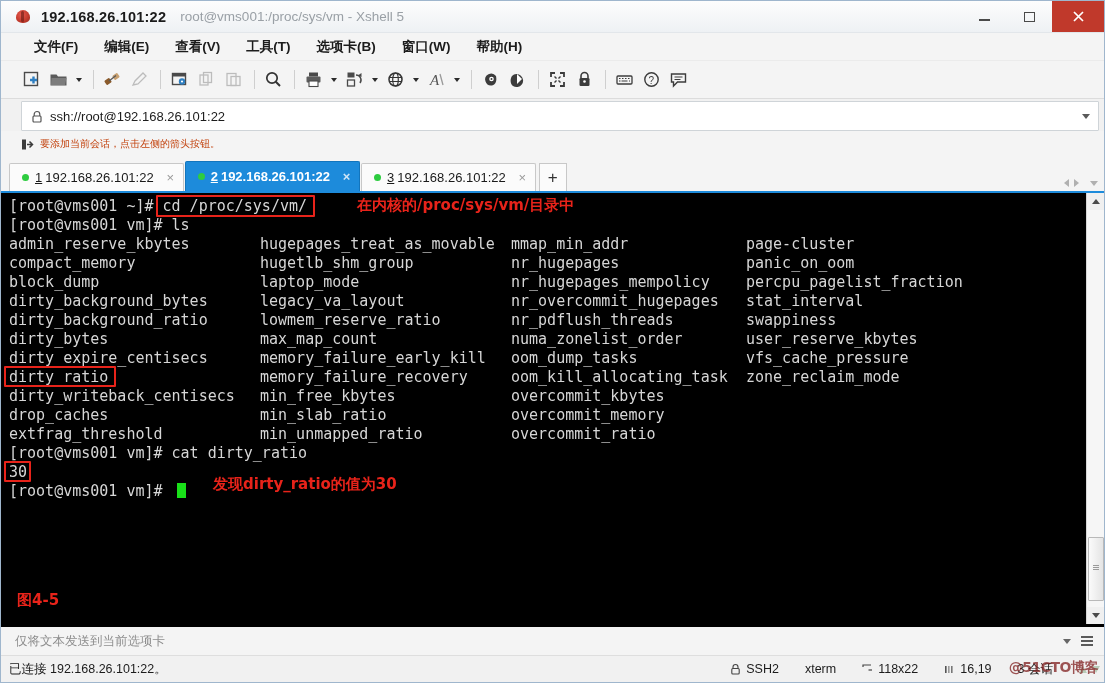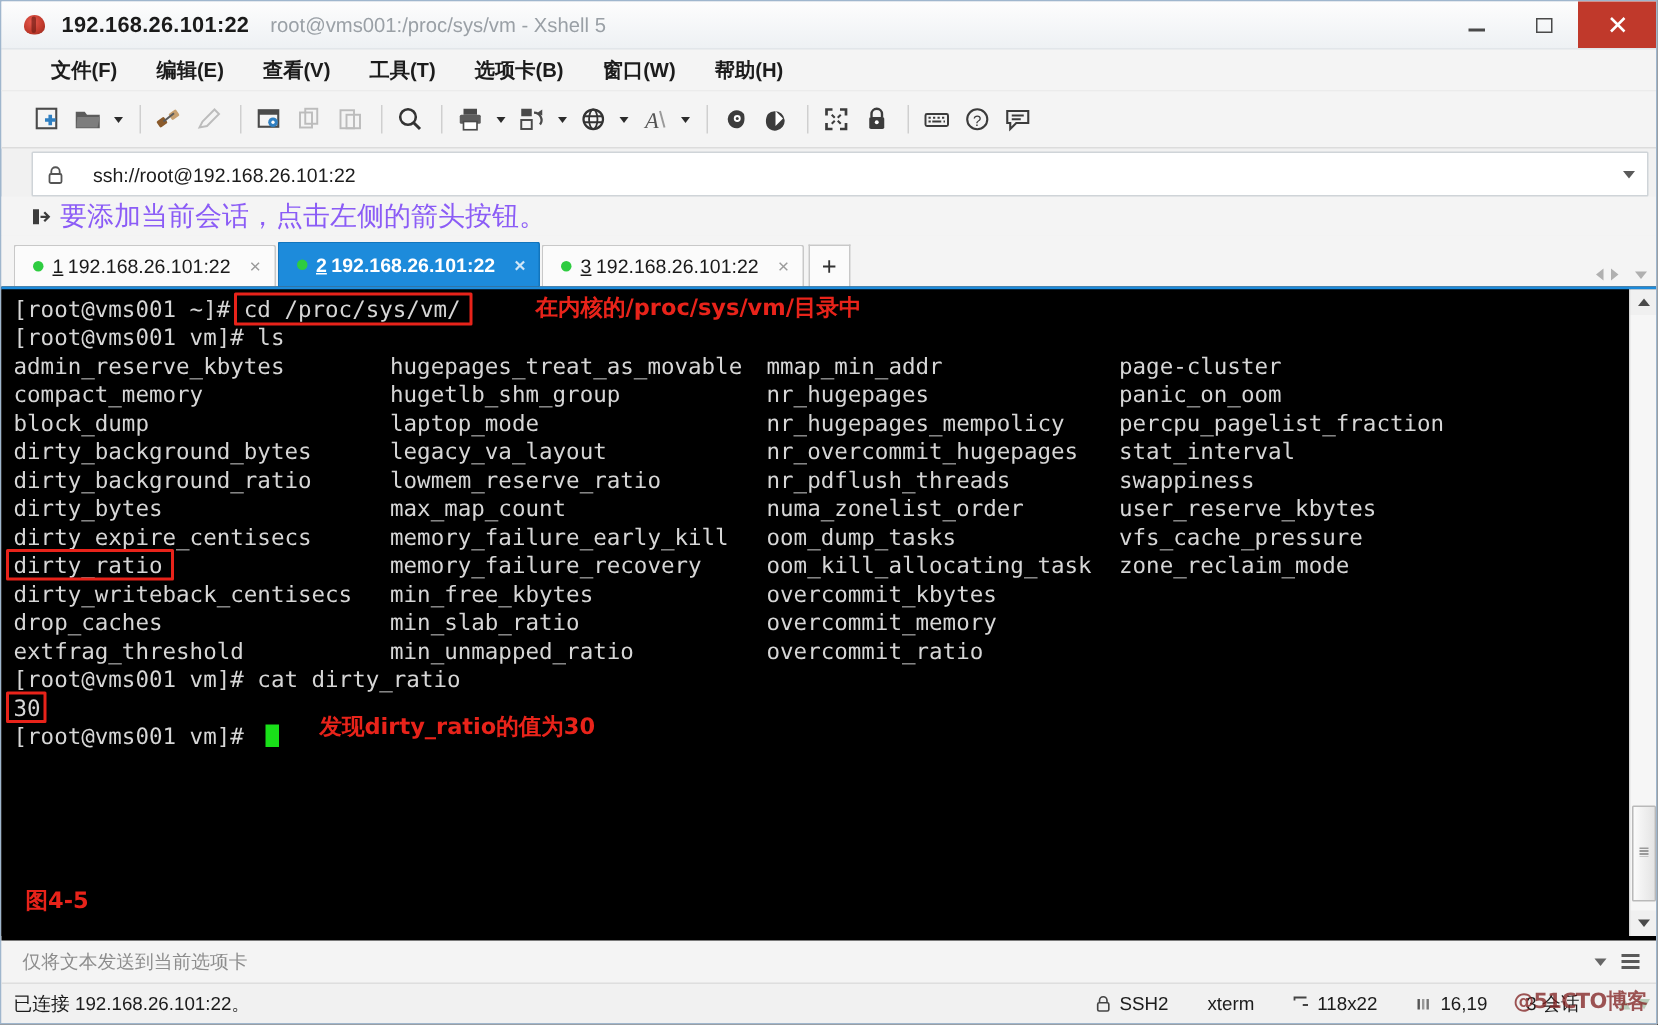--- a/index.html
+++ b/index.html
@@ -89,36 +89,36 @@
   .tbsep{width:1px;height:19px;background:#cfcfcf;margin:0 6px;flex:none;}
 
   
   .addrbar{
     height:28px;min-height:28px;display:flex;align-items:center;
     background:#fff;border:1px solid #cfd4d8;
     margin:2px 5px 0 20px;border-radius:1px;
     position:relative;
   }
   .addr-lock{margin:0 7px 0 9px;display:flex;align-items:center;flex:none;}
-  .addr-text{font-size:13px;color:#1c1c1c;flex:1;margin-left:12px;}
+  .addr-text{font-size:13px;color:#1c1c1c;flex:1;}
   .addr-caret{
     position:absolute;right:8px;top:0;height:28px;display:flex;align-items:center;
   }
   .addr-caret i{
     width:0;height:0;border-left:4px solid transparent;border-right:4px solid transparent;
     border-top:5px solid #5a5a5a;display:block;
   }
 
   
   .hintbar{
     height:26px;min-height:26px;display:flex;align-items:center;
     padding-left:20px;background:#f4f4f4;
   }
   .hint-icon{margin-right:6px;display:flex;align-items:center;flex:none;}
-  .hint-text{font-size:18px;color:#8b5cf6;}
+  .hint-text{font-size:10px;color:#c2410c;}
 
   
   .tabbar{
     height:34px;min-height:34px;display:flex;align-items:flex-end;
     background:#f4f4f4;padding-left:8px;position:relative;
   }
   .tab{
     height:28px;display:flex;align-items:center;
     padding:0 6px 0 12px;margin-right:1px;
     border:1px solid #c8c8c8;border-bottom:none;

